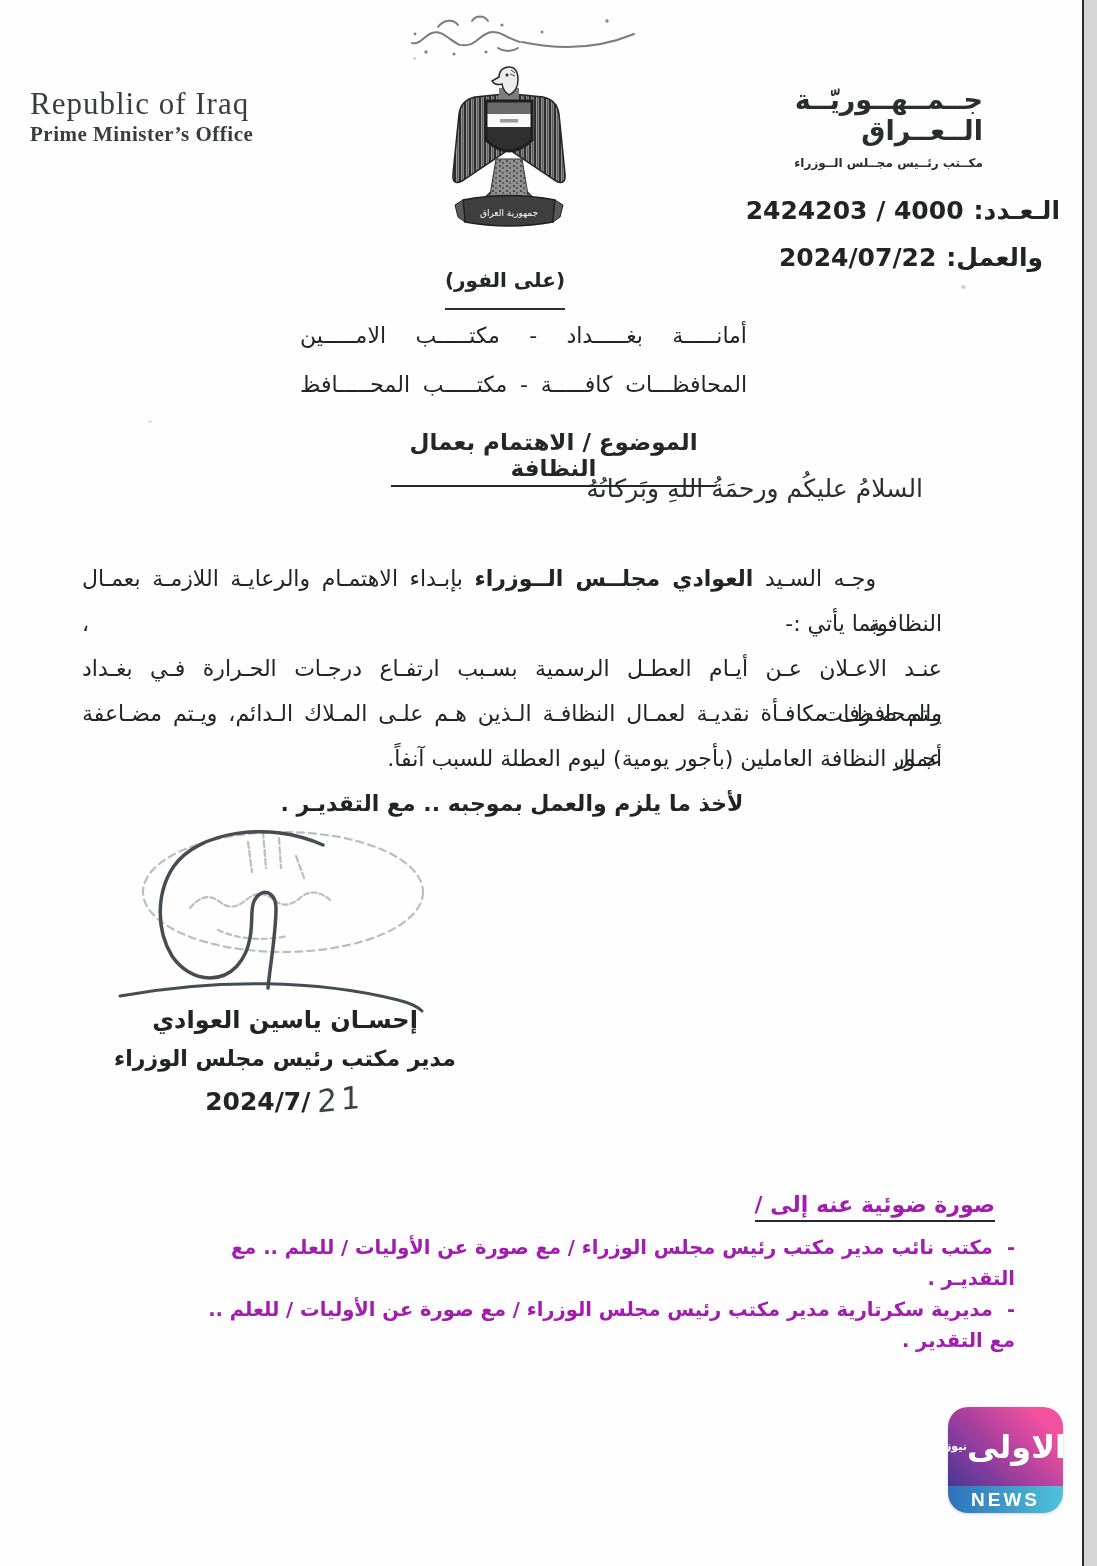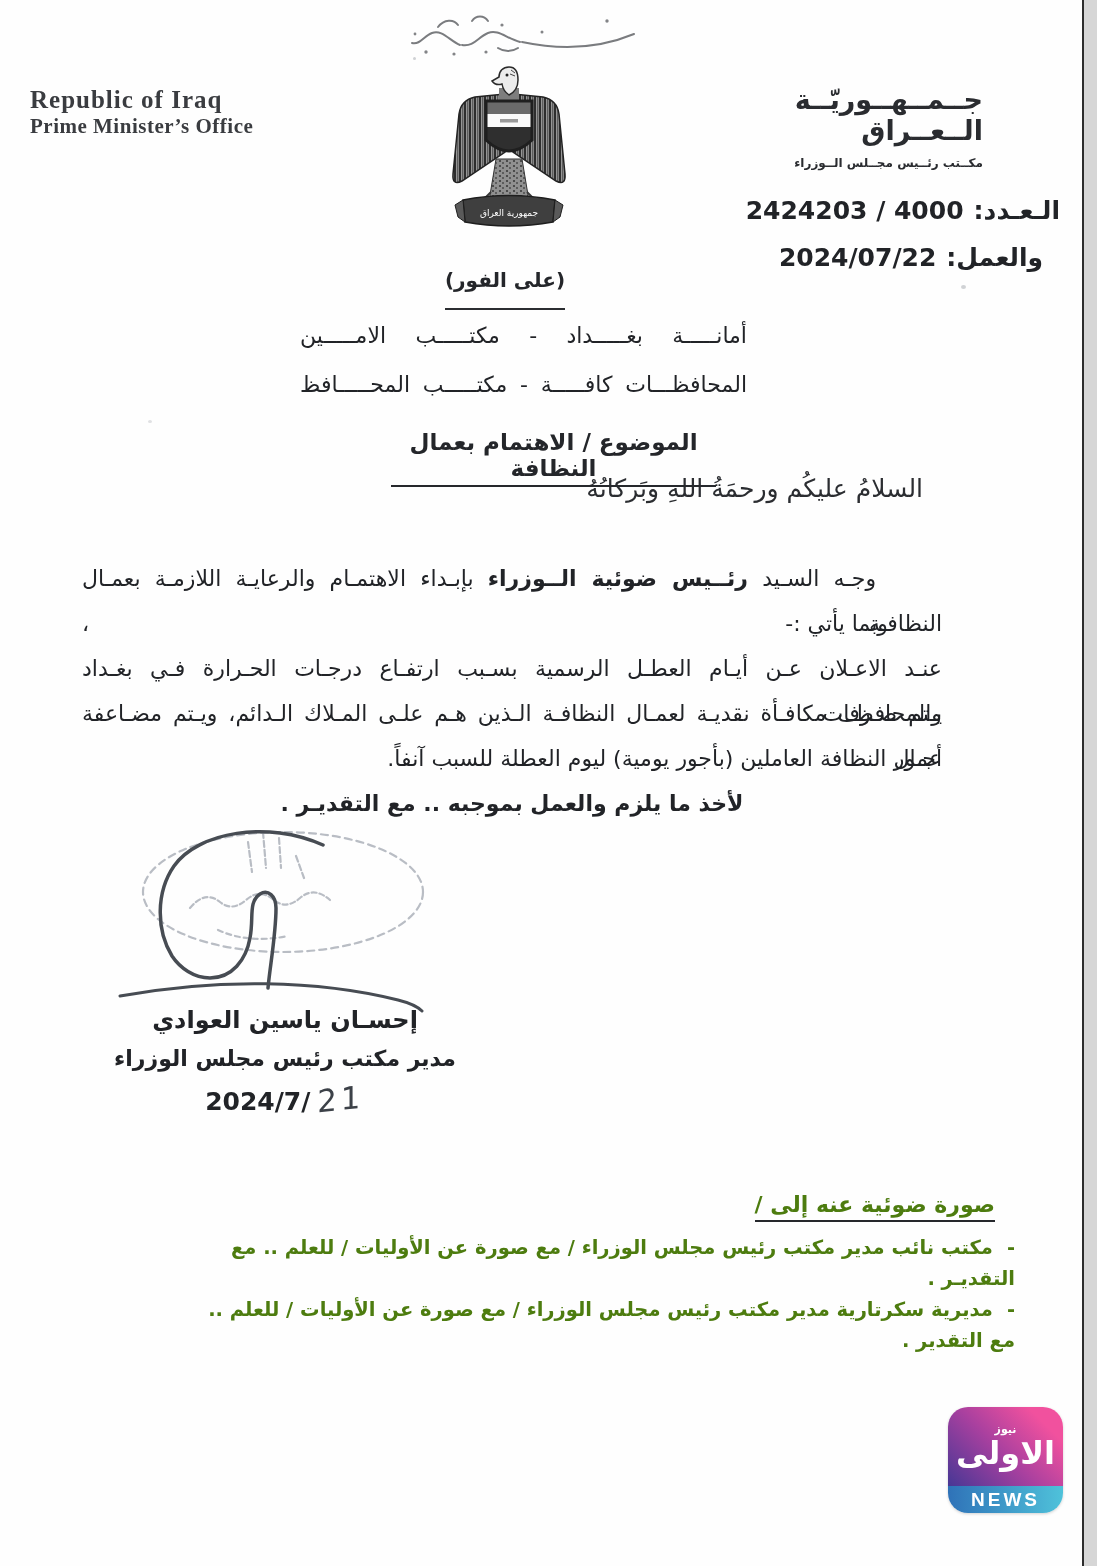--- a/index.html
+++ b/index.html
@@ -5,21 +5,21 @@
   html,body{margin:0;padding:0;background:#ffffff;}
   .page{position:relative;width:1097px;height:1566px;background:#fefefe;overflow:hidden;
         font-family:"DejaVu Sans",sans-serif;color:#24262a;}
   .abs{position:absolute;}
   
   .scan-edge{right:0;top:0;width:13px;height:100%;background:#d6d6d6;border-left:2px solid #2c2c2c;}
   .speck{border-radius:50%;background:#a9adb3;opacity:.55;}
 
   
   .hdr-left{left:30px;top:86px;font-family:"Liberation Serif","DejaVu Serif",serif;color:#3a3c40;}
-  .hdr-left .l1{font-size:25px;font-weight:bold;letter-spacing:1px;}
+  .hdr-left .l1{font-size:31px;font-weight:normal;letter-spacing:1px;}
   .hdr-left .l2{font-size:21px;font-weight:bold;letter-spacing:.5px;}
   .hdr-right{left:691px;top:84px;width:292px;text-align:right;direction:rtl;color:#2a2c30;}
   .hdr-right .l1{font-size:27px;font-weight:bold;}
   .hdr-right .l2{font-size:12px;font-weight:bold;margin-top:10px;}
 
   .meta{direction:rtl;display:flex;gap:10px;align-items:baseline;font-weight:bold;color:#212327;}
   .meta .lbl{font-size:25px;}
   .meta .val{font-size:25px;direction:ltr;unicode-bidi:isolate;}
   .meta-number{top:196px;right:37px;}
   .meta-date{top:243px;right:54px;}
@@ -45,32 +45,32 @@
   .ln-center{text-align:center;font-weight:bold;}
   .b{font-weight:bold;}
 
   .sig-block{left:105px;top:1006px;width:360px;text-align:center;color:#212327;}
   .sig-name{font-size:24px;font-weight:bold;}
   .sig-title{font-size:22px;font-weight:bold;margin-top:12px;}
   .sig-date{margin-top:10px;font-size:25px;font-weight:bold;direction:ltr;}
   .handwritten{display:inline-block;font-size:31px;font-weight:500;color:#3c4148;
                transform:rotate(-6deg) skewX(-6deg);margin-left:7px;letter-spacing:4px;}
 
-  .cc{top:1192px;right:82px;width:820px;direction:rtl;color:#4d7c0f;}
+  .cc{top:1192px;right:82px;width:820px;direction:rtl;color:#a21caf;}
   .cc-head{display:inline-block;font-size:22px;font-weight:bold;border-bottom:2px solid #26282c;
            padding-bottom:3px;margin-right:20px;}
   .cc-items{margin-top:10px;font-weight:bold;}
   .cc-item{font-size:19.5px;line-height:31px;}
   .cc-item .marker{display:inline-block;margin-left:14px;}
 
   
   .logo{left:948px;top:1407px;width:115px;height:106px;border-radius:20px;overflow:hidden;
         box-shadow:0 1px 3px rgba(0,0,0,.18);}
   .logo-main{height:79px;background:linear-gradient(45deg,#473795 0%,#a8409f 45%,#f1519e 82%);
-             display:flex;flex-direction:column;align-items:center;justify-content:center;color:#fff;}
+             display:flex;align-items:center;justify-content:center;color:#fff;}
   .logo-ar-small{font-size:11px;font-weight:bold;line-height:11px;margin-bottom:1px;direction:rtl;}
   .logo-ar{font-size:32px;font-weight:bold;line-height:34px;direction:rtl;}
   .logo-band{height:27px;background:linear-gradient(90deg,#2f72b8 0%,#4fc2da 100%);
              display:flex;align-items:center;justify-content:center;}
   .logo-news{font-family:"Liberation Sans","DejaVu Sans",sans-serif;font-weight:bold;font-size:19px;
              color:#ffffff;letter-spacing:3px;}
 </style>
 </head>
 <body>
 
@@ -164,21 +164,21 @@
     <div>المحافظـــات كافـــــة - مكتـــــب المحـــــافظ</div>
   </div>
 
   <div class="abs greeting">السلامُ عليكُم ورحمَةُ اللهِ وبَركاتُهُ</div>
 
   <div class="abs subject">
     <span>الموضوع / الاهتمام بعمال النظافة</span>
   </div>
 
   <div class="abs body-block">
-    <div class="ln ln-just ln-indent"><span>وجـه السـيد </span><span class="b">رئــيس ضوئية الــوزراء</span><span> بإبـداء الاهتمـام والرعايـة اللازمـة بعمـال النظافـة ،</span></div>
+    <div class="ln ln-just ln-indent"><span>وجـه السـيد </span><span class="b">العوادي مجلــس الــوزراء</span><span> بإبـداء الاهتمـام والرعايـة اللازمـة بعمـال النظافـة ،</span></div>
     <div class="ln ln-right ln-inset">وبما يأتي :-</div>
     <div class="ln ln-just">عنـد الاعـلان عـن أيـام العطـل الرسمية بسـبب ارتفـاع درجـات الحـرارة فـي بغـداد والمحافظـات</div>
     <div class="ln ln-just">يـتم صـرف مكافـأة نقديـة لعمـال النظافـة الـذين هـم علـى المـلاك الـدائم، ويـتم مضـاعفة أجـور</div>
     <div class="ln ln-right">عمال النظافة العاملين (بأجور يومية) ليوم العطلة للسبب آنفاً.</div>
     <div class="ln ln-center">لأخذ ما يلزم والعمل بموجبه .. مع التقديـر .</div>
   </div>
 
   <svg class="abs" style="left:98px;top:810px" width="345" height="205" viewBox="0 0 345 205">
     <g fill="none" stroke="#adb2bb" stroke-width="2.2" stroke-linecap="round" opacity="0.85">
       <ellipse cx="185" cy="82" rx="140" ry="60" stroke-dasharray="7 5"></ellipse>

